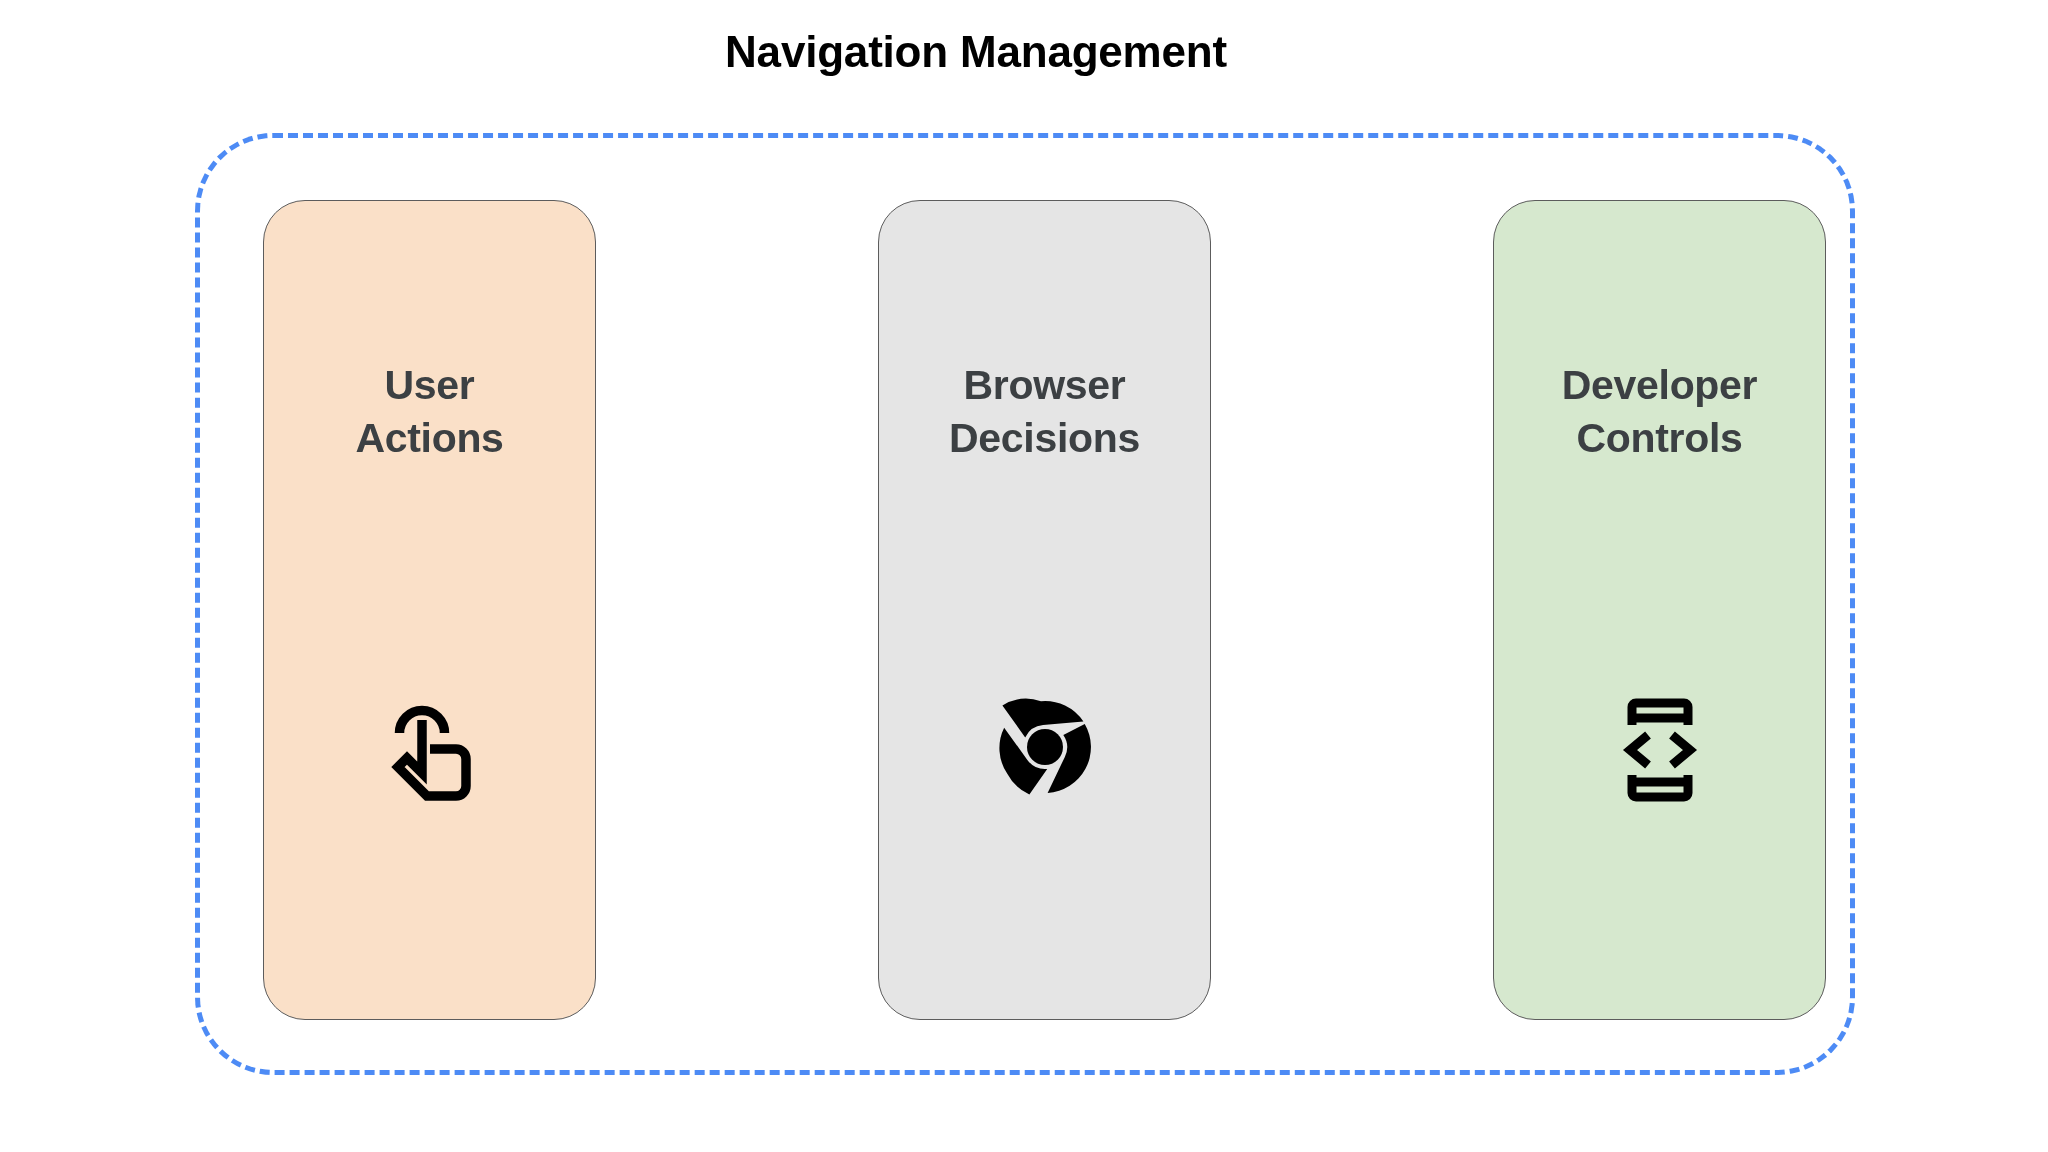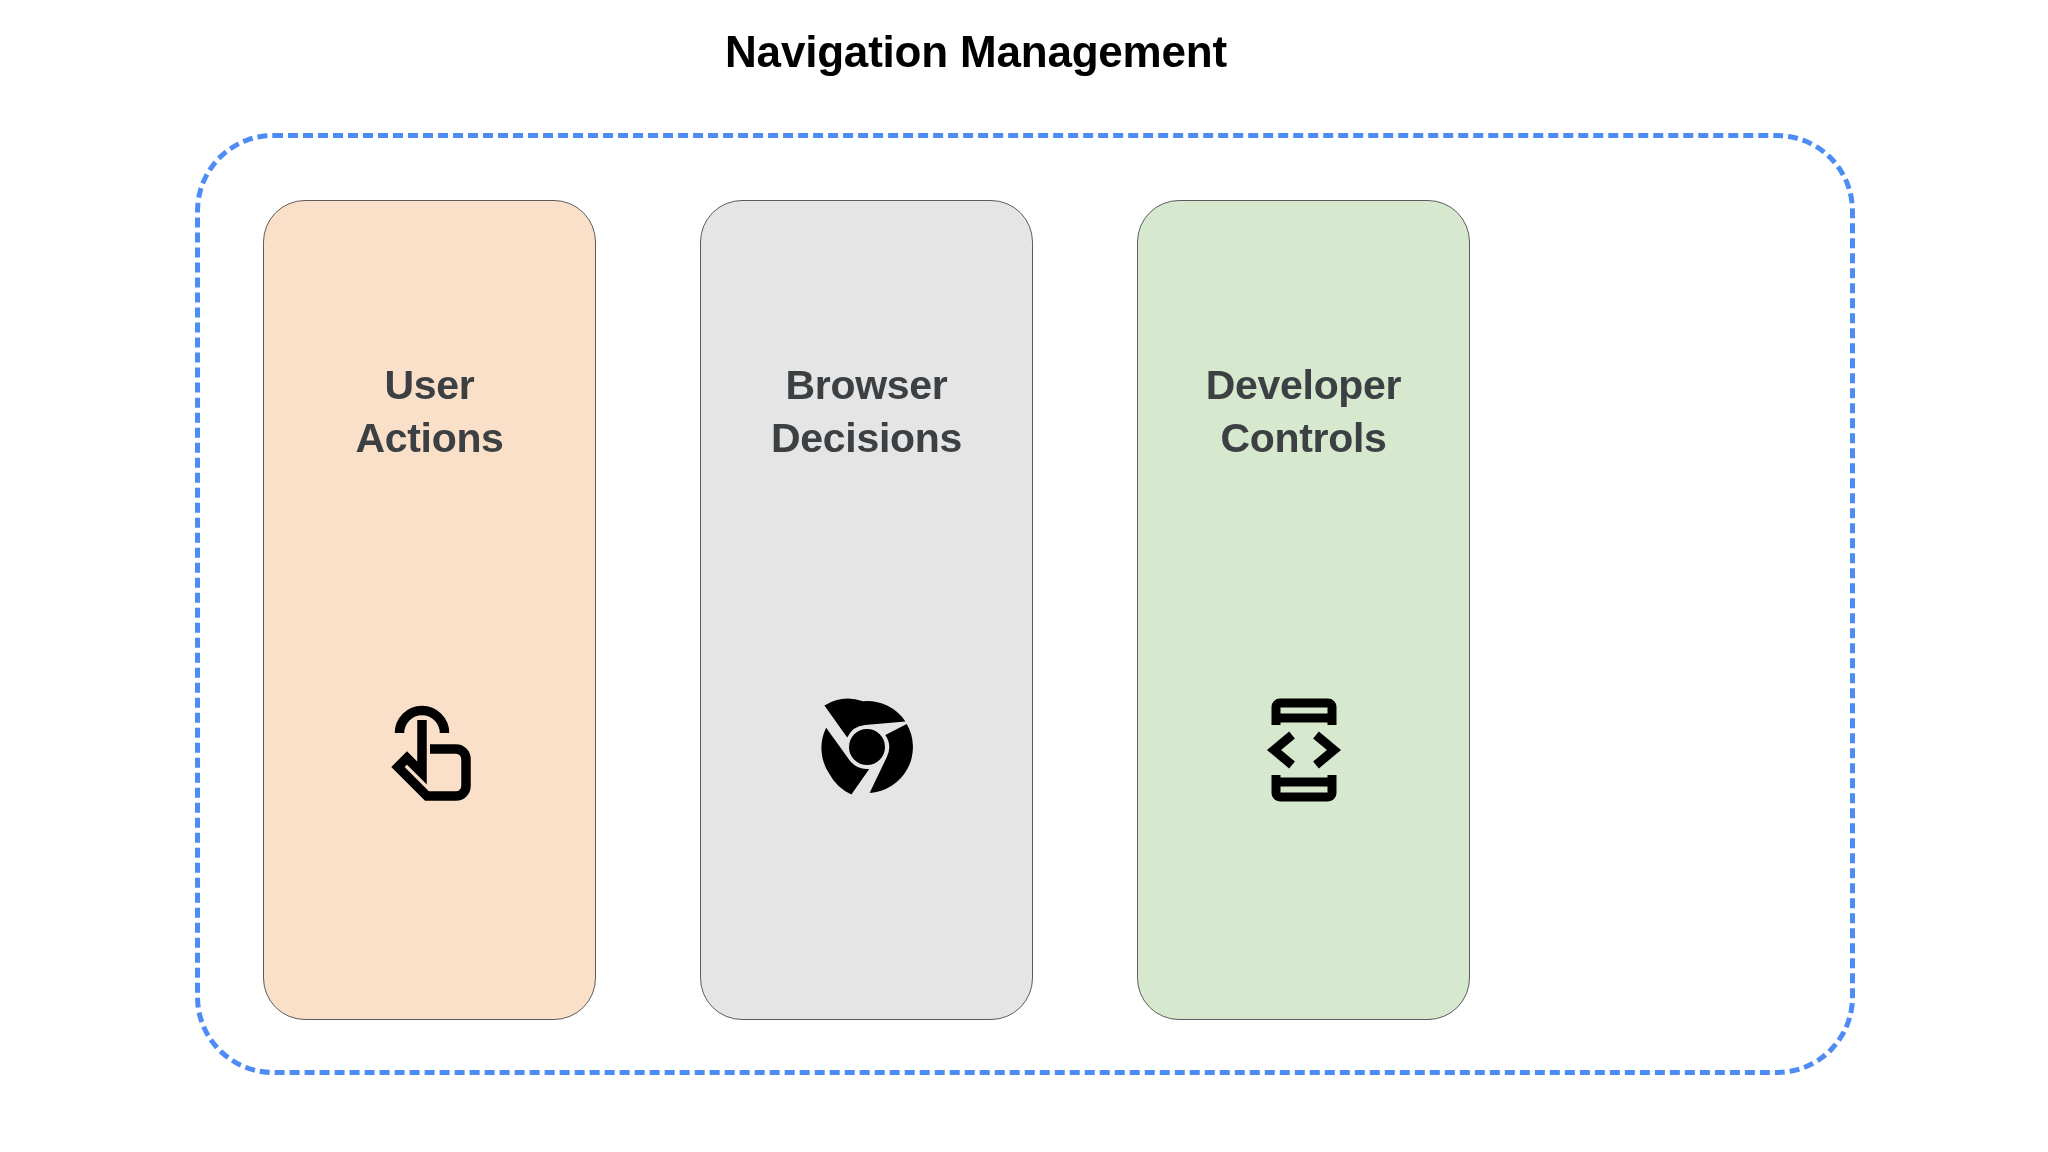--- a/index.html
+++ b/index.html
@@ -36,21 +36,21 @@
     height: 942px;
     border: 5px dashed #4D8BF5;
     border-radius: 78px;
     box-sizing: border-box;
   }
 
   #cards-row {
     position: absolute;
     left: 263px;
     top: 200px;
-    width: 1207px;
+    width: 1563px;
     height: 820px;
     display: flex;
     flex-direction: row;
     justify-content: space-between;
     align-items: stretch;
   }
 
   .card {
     width: 333px;
     height: 820px;

